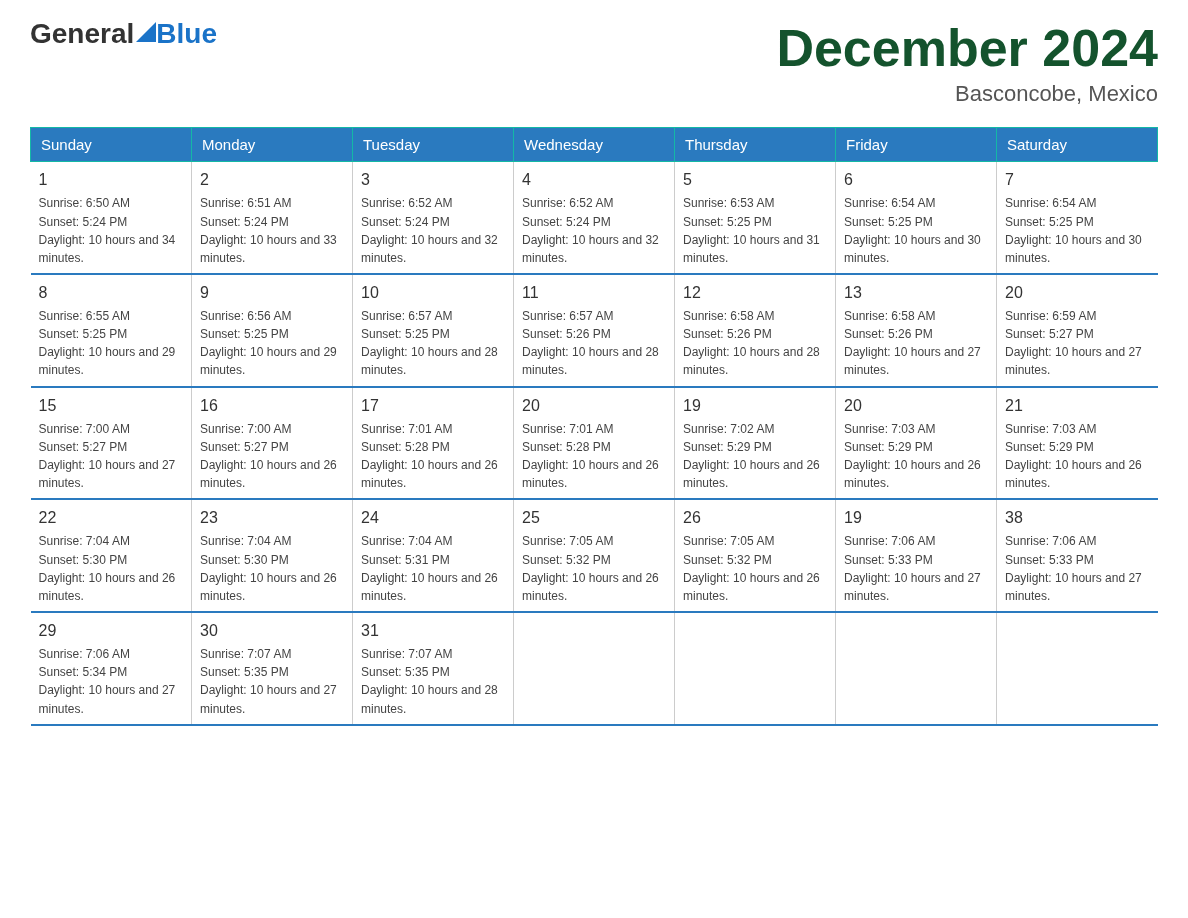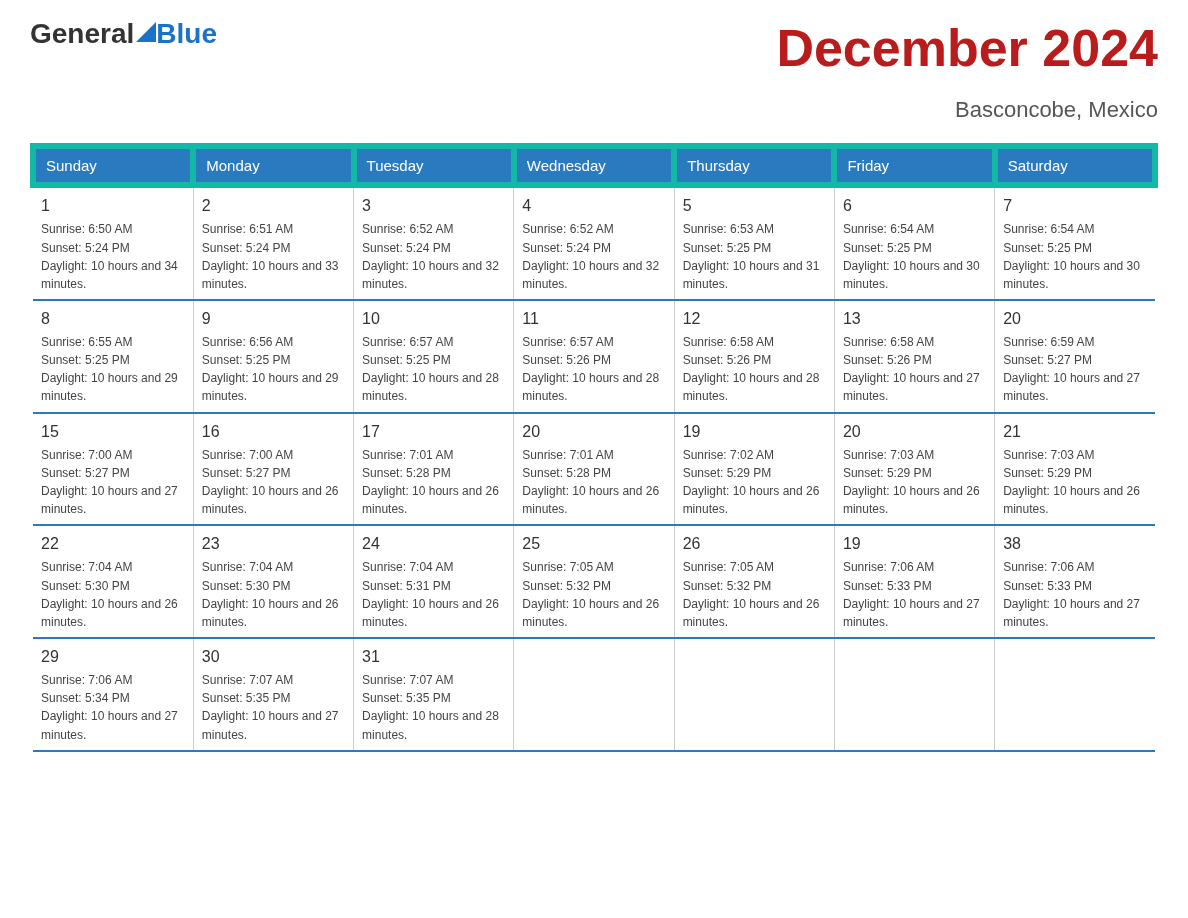--- a/index.html
+++ b/index.html
@@ -35,43 +35,43 @@
     .logo-row {
       display: flex;
       align-items: center;
     }
     .title-section {
       text-align: right;
     }
     .main-title {
       font-size: 52px;
       font-weight: bold;
-      color: #b91c1c;
+      color: #14532d;
       line-height: 1.1;
     }
     .subtitle {
       font-size: 22px;
       color: #555;
-      margin-top: 20px;
+      margin-top: 4px;
     }
     table {
       width: 100%;
       border-collapse: collapse;
       table-layout: fixed;
     }
     thead tr {
       background-color: #2a7abf;
     }
     thead th {
       color: #fff;
       padding: 8px 10px;
       text-align: left;
       font-size: 15px;
       font-weight: normal;
-      border: 6px solid #14b8a6;
+      border: 1px solid #14b8a6;
     }
     tbody tr {
       border-bottom: 2px solid #2a7abf;
     }
     tbody td {
       vertical-align: top;
       padding: 6px 8px;
       font-size: 12.5px;
       color: #333;
       border-right: 1px solid #ccc;

